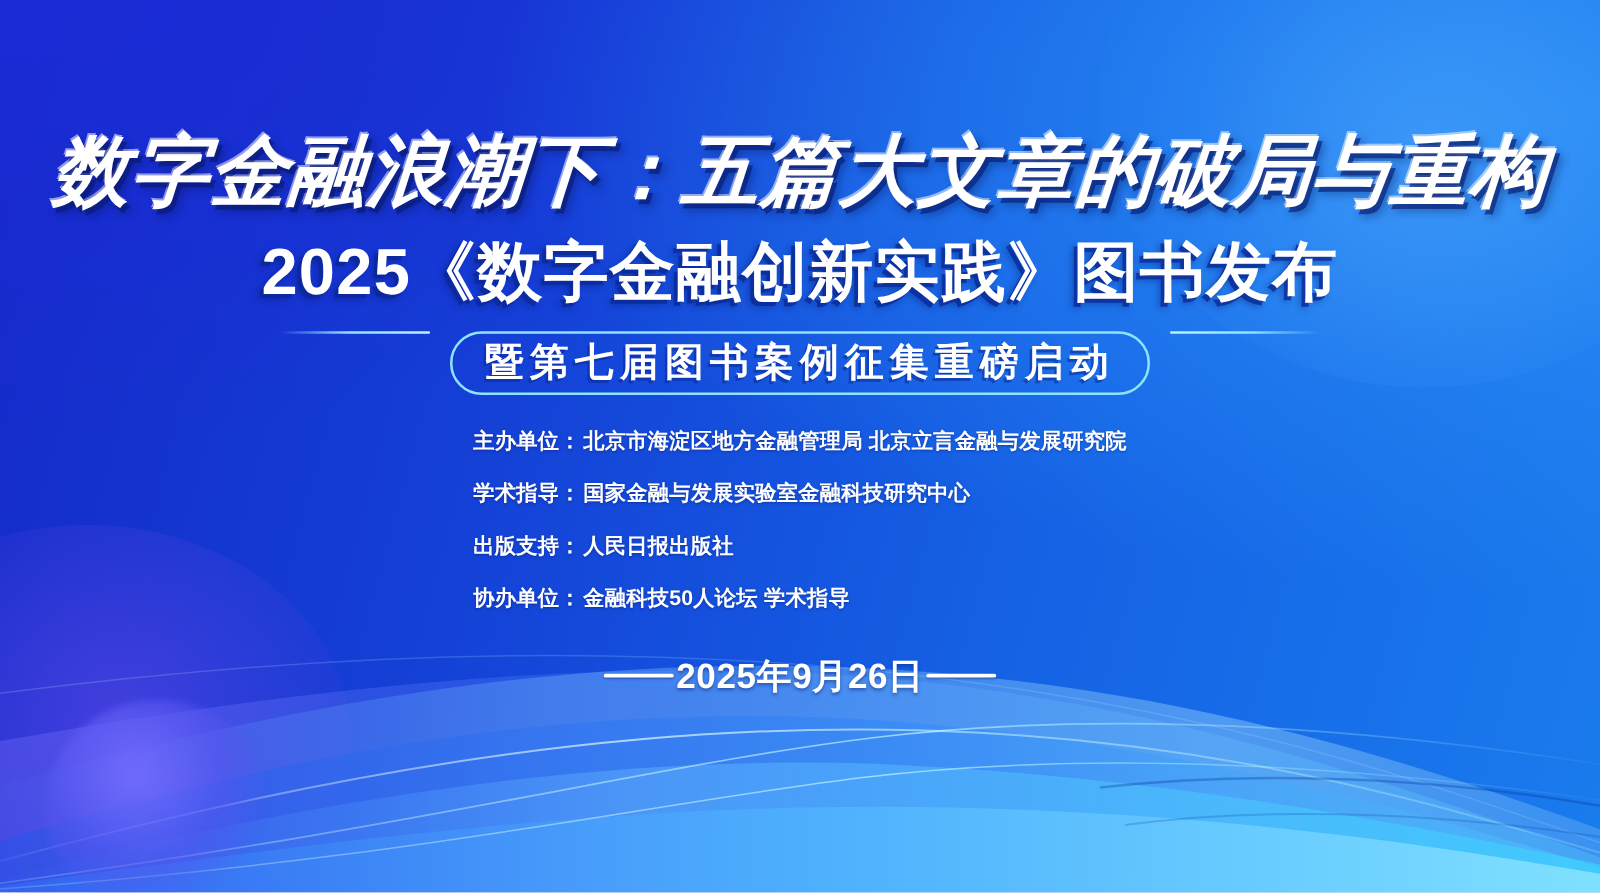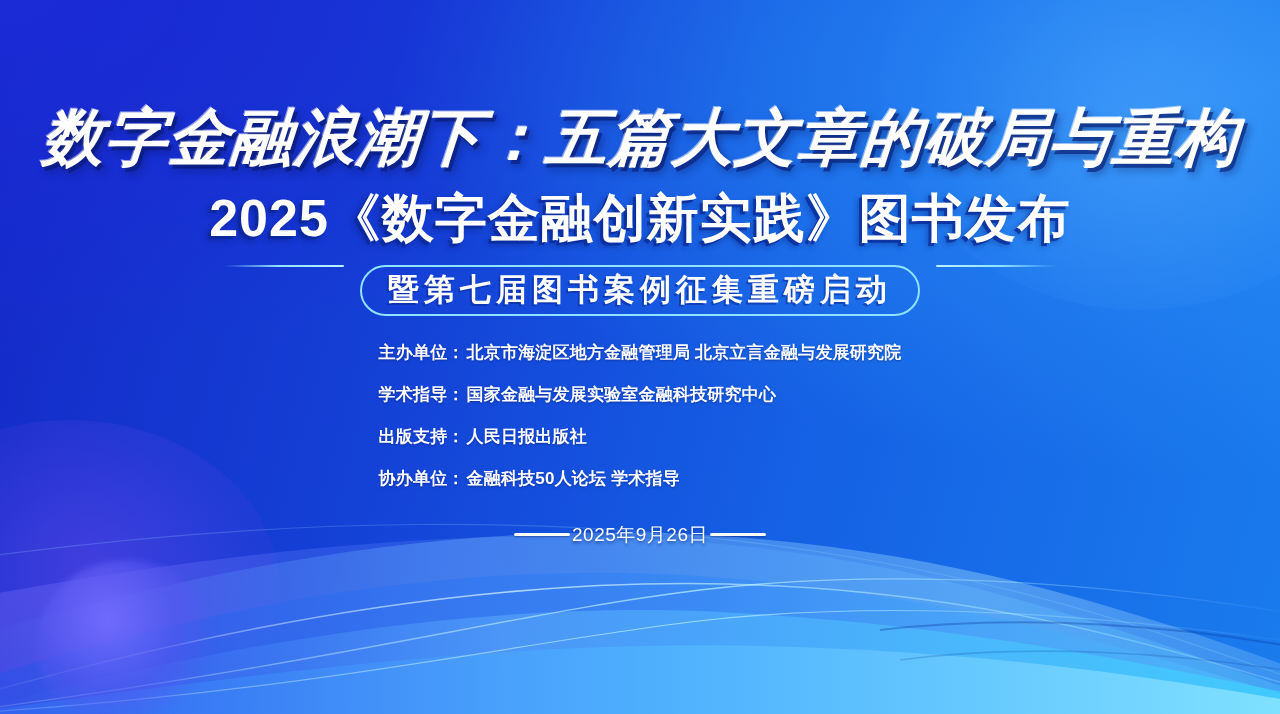--- a/index.html
+++ b/index.html
@@ -125,21 +125,21 @@
   
   .date-row {
     margin-top:31px;
     display:flex; align-items:center; justify-content:center; gap:0;
   }
   .date-dash {
     width:56px; height:3px; background:#ffffff; border-radius:2px;
     box-shadow:0 1px 2px rgba(8,28,110,0.45);
   }
   .date-text {
-    font-size:19px; font-weight:400; color:#ffffff;
+    font-size:28px; font-weight:700; color:#ffffff;
     letter-spacing:0.5px; white-space:nowrap;
     padding:0 2px;
     text-shadow:0 2px 3px rgba(8,28,110,0.5);
   }
 </style>
 </head>
 <body>
 
 <div id="poster">
 

